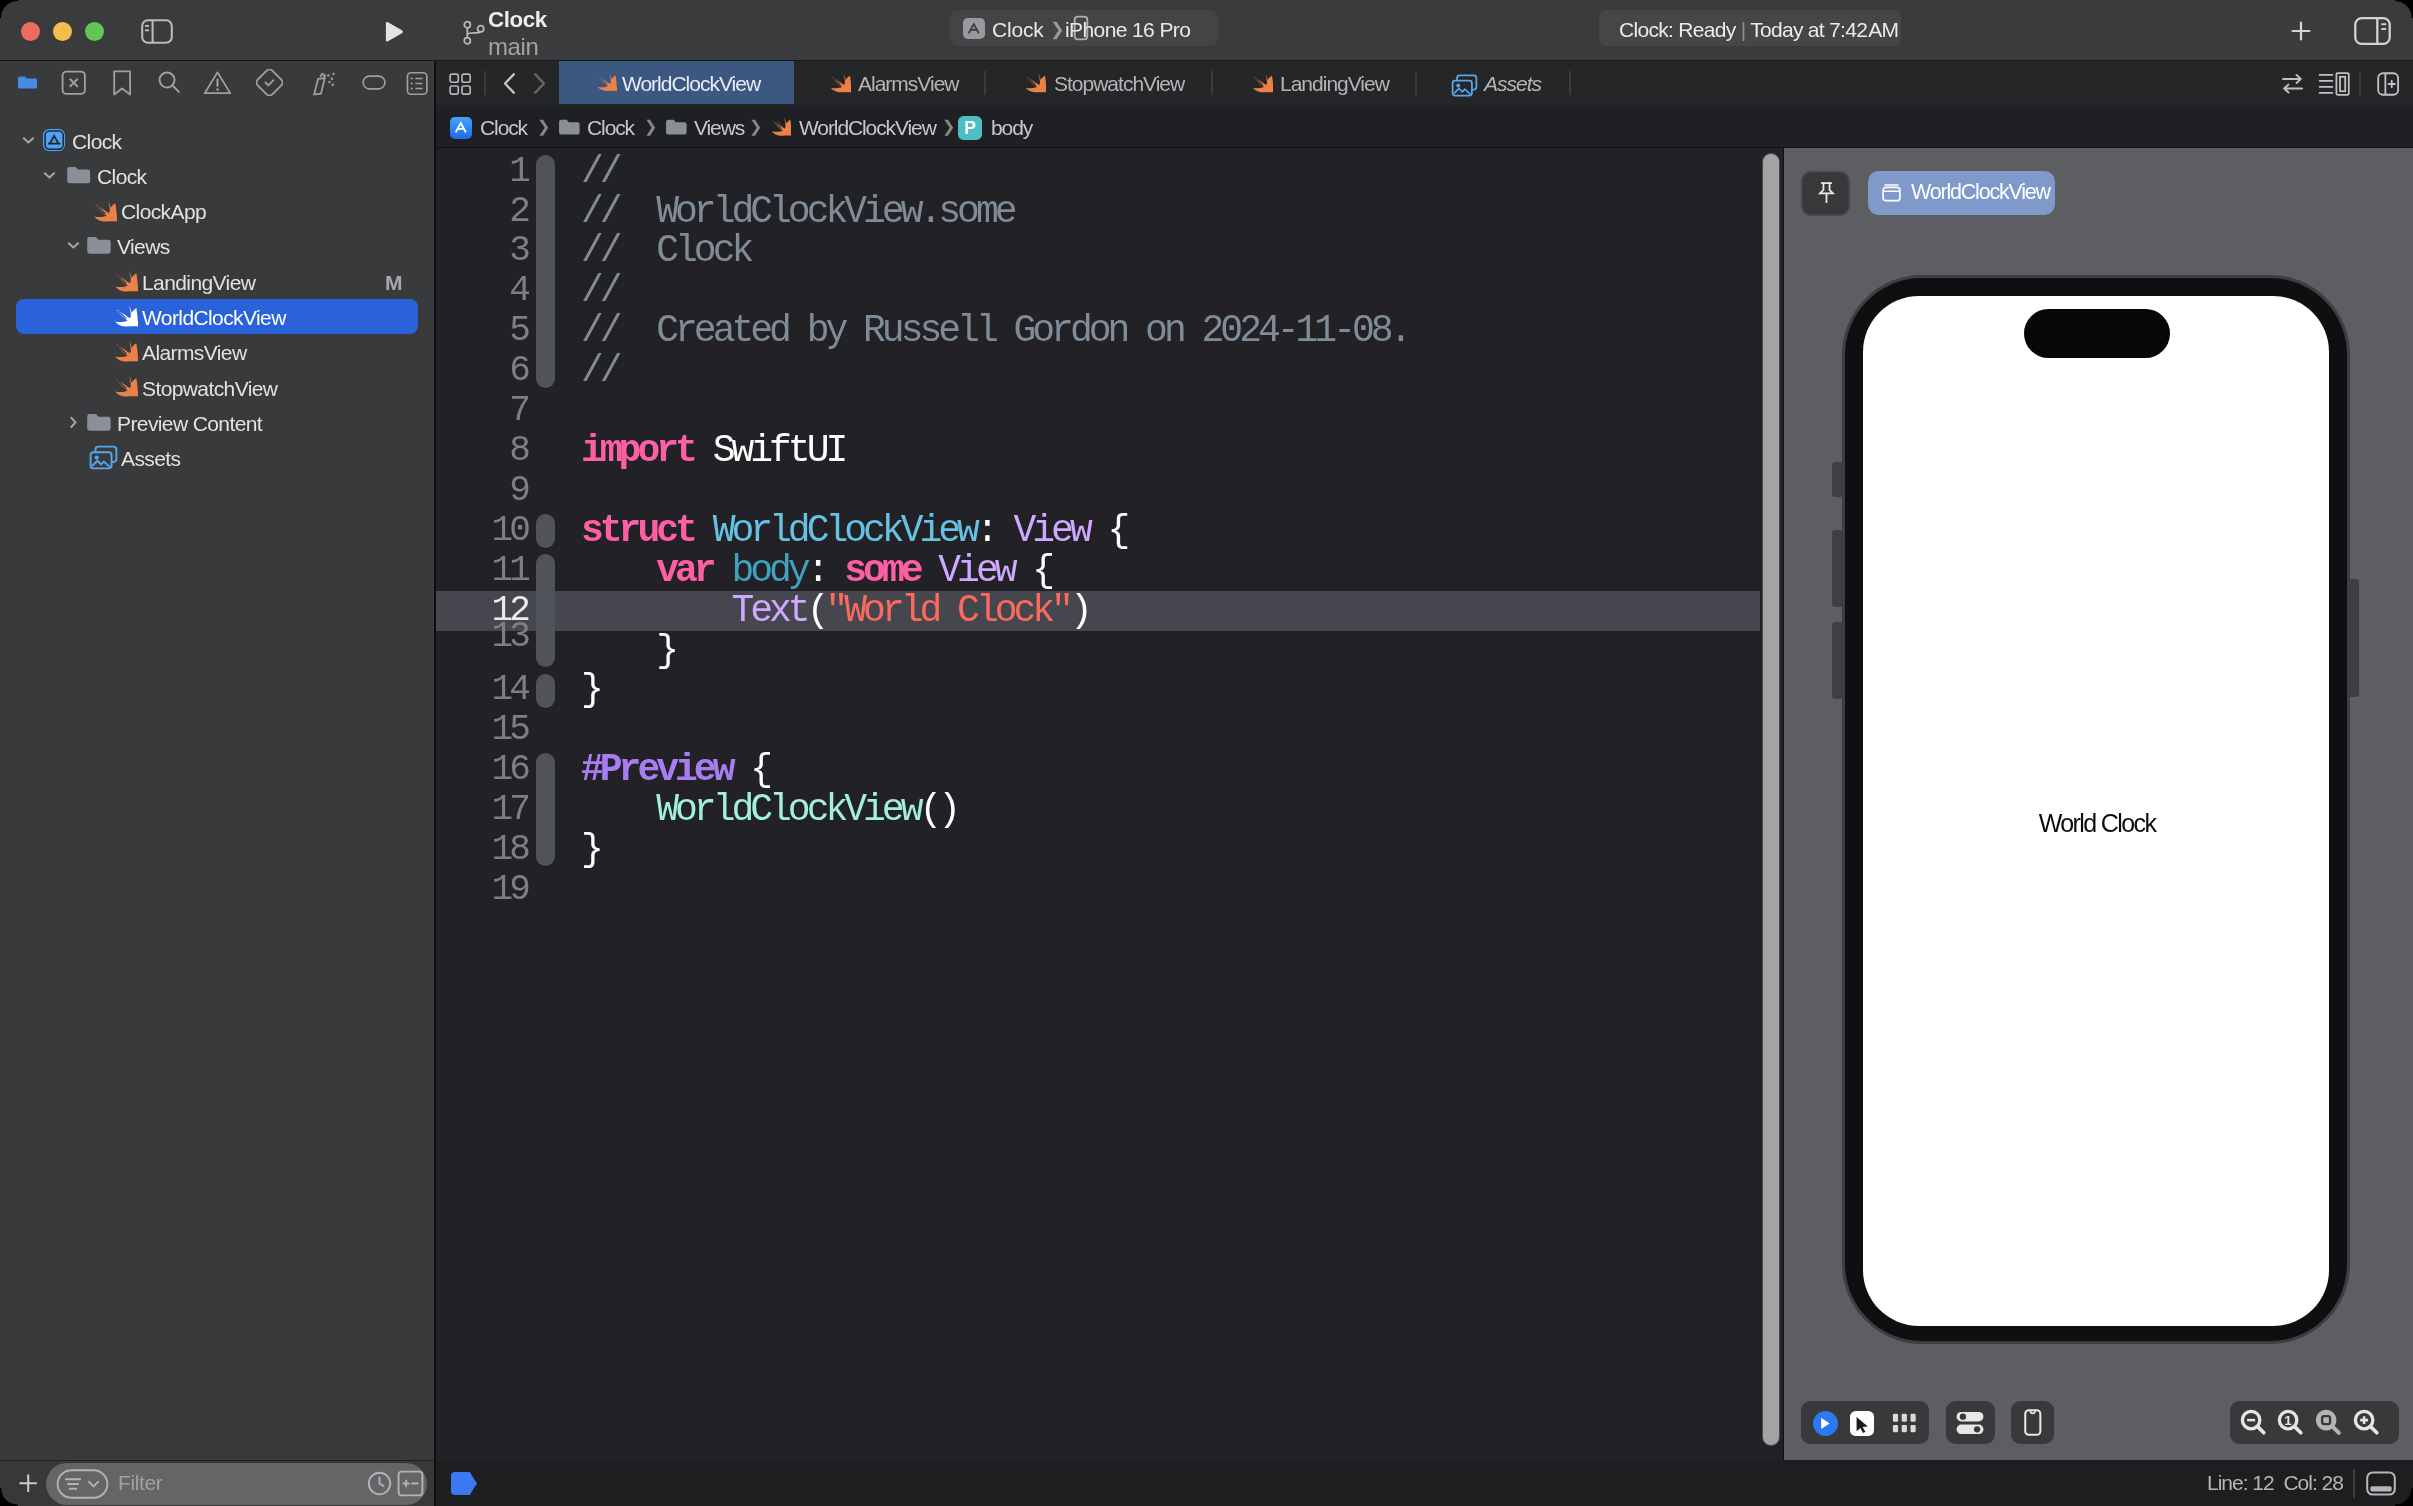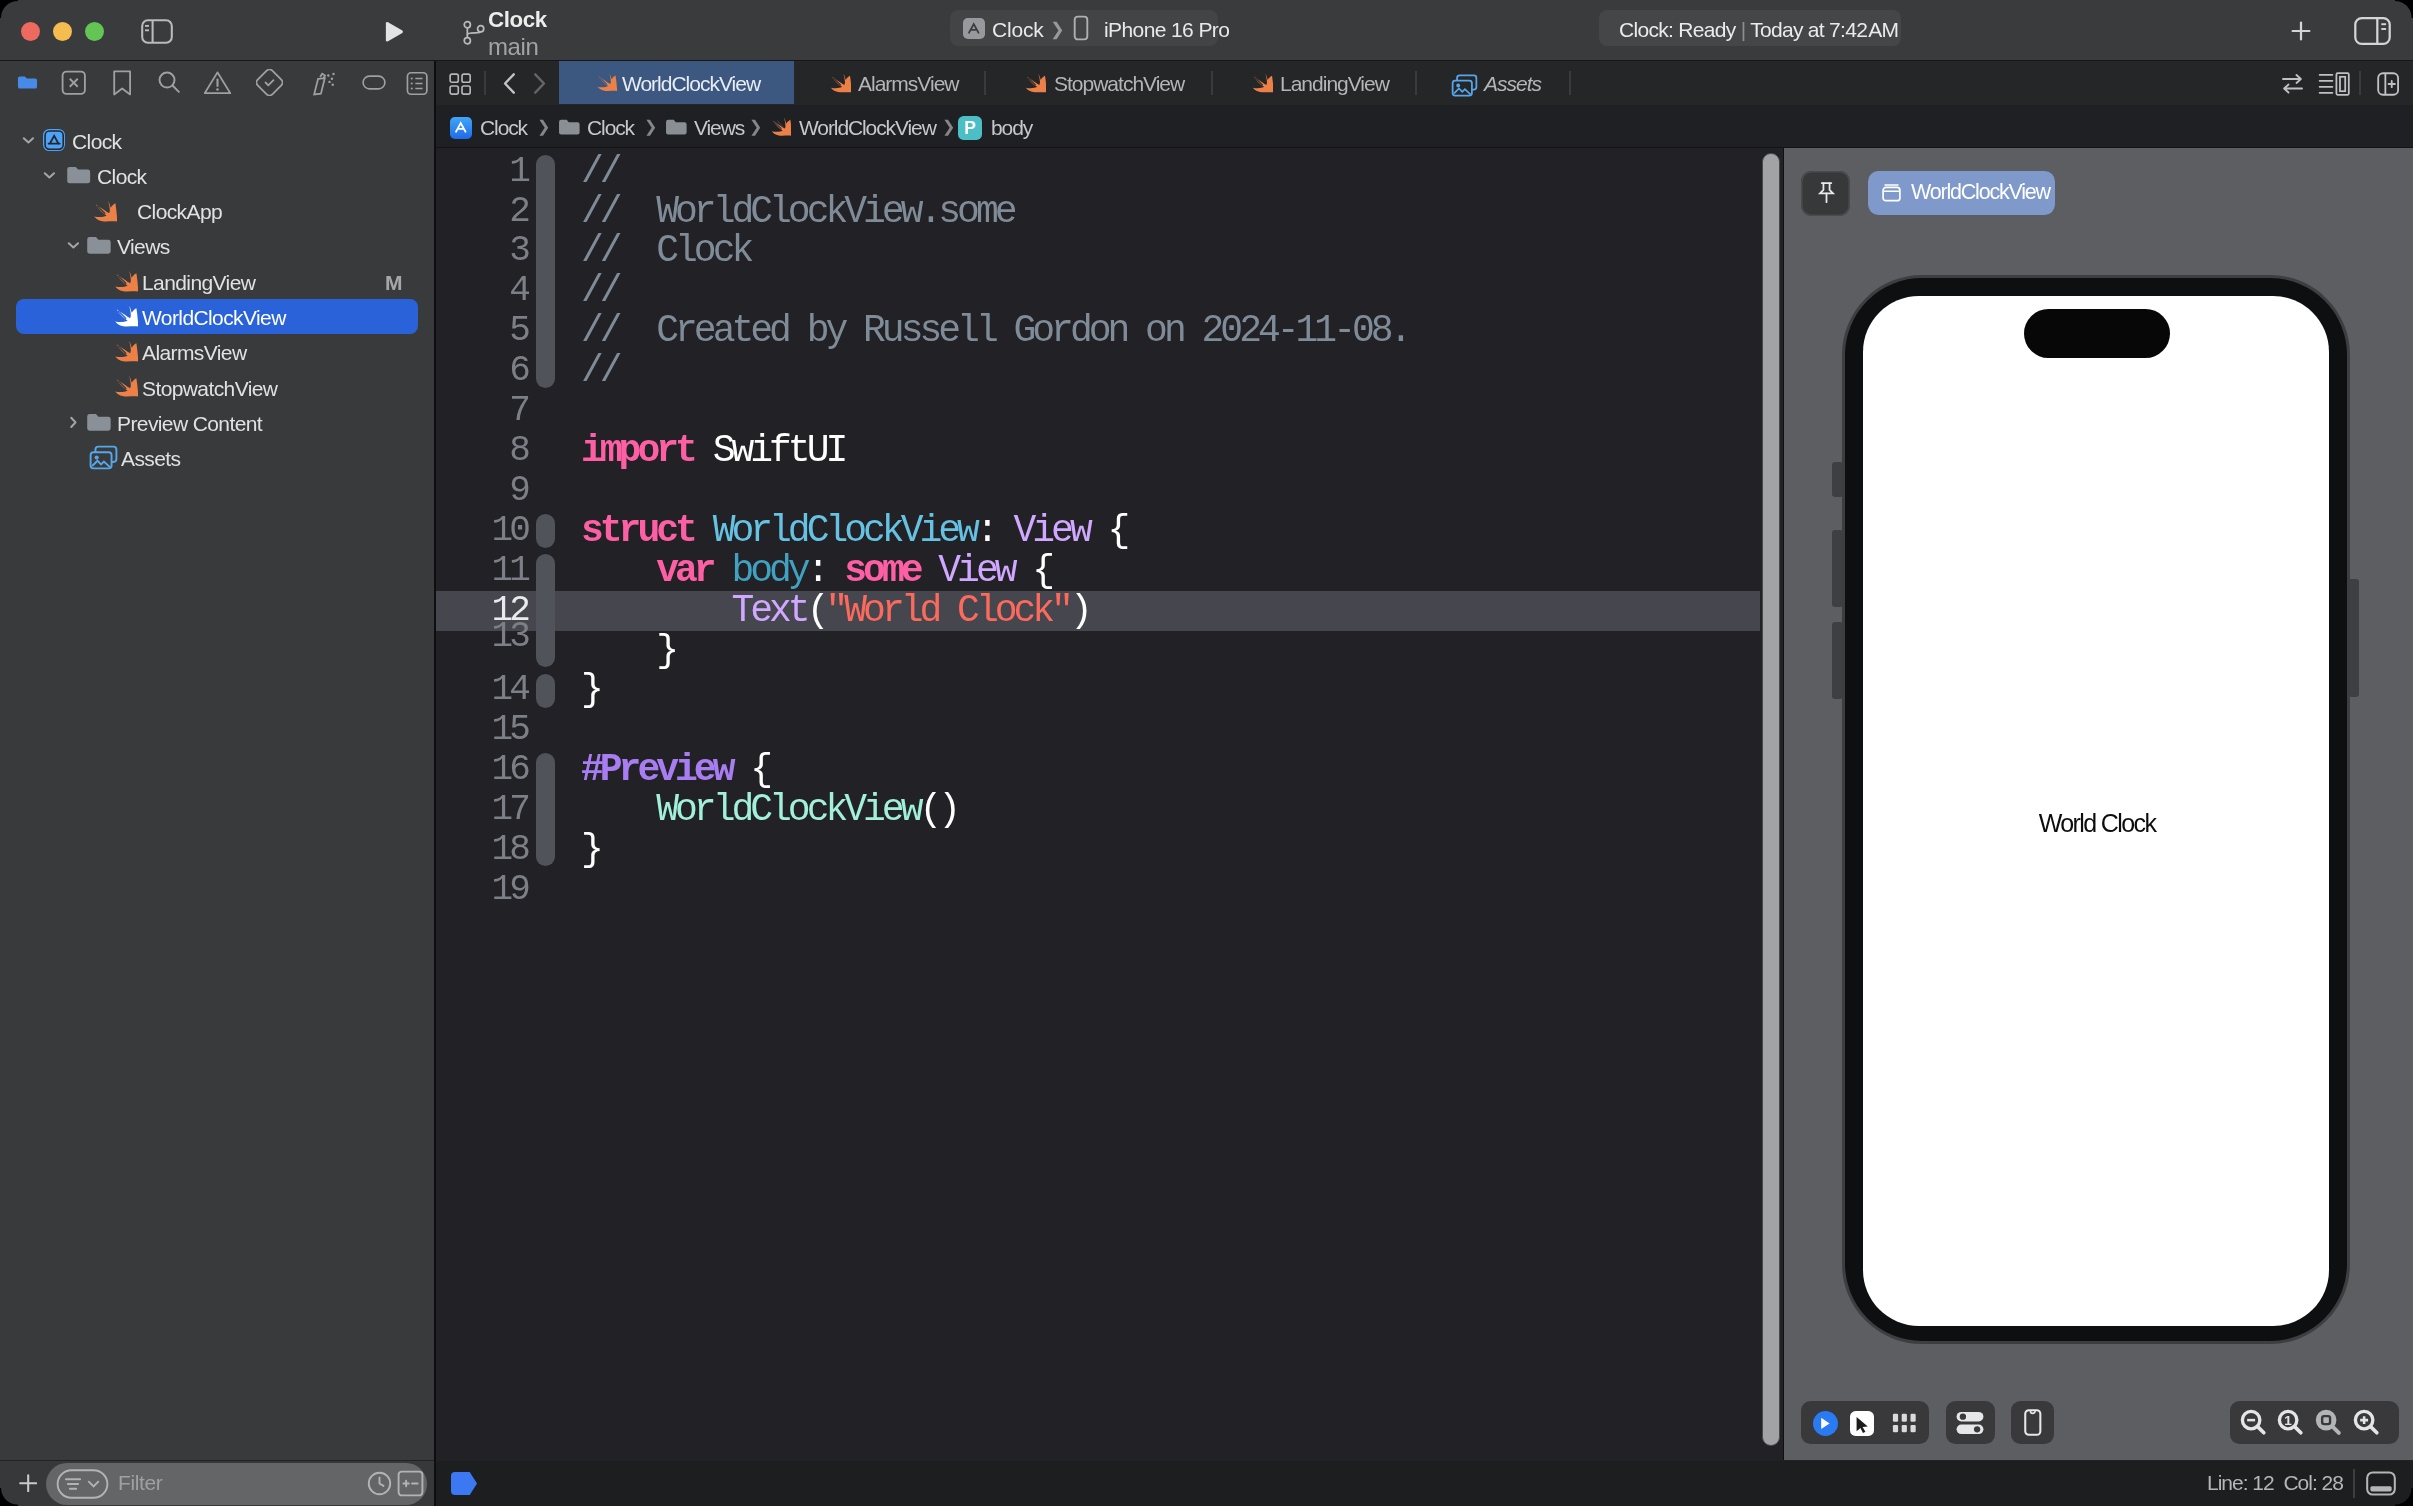--- a/index.html
+++ b/index.html
@@ -59,21 +59,21 @@
   <div class="abs" style="left:950px;top:10.4px;width:268px;height:36px;border-radius:8px;background:#434445"></div>
   <div class="abs" style="left:963px;top:17.6px;width:21.5px;height:21.5px;border-radius:4.8px;background:#97999c"></div>
   <svg class="abs" style="left:963px;top:17.6px" width="21.5" height="21.5" viewBox="0 0 27 27">
       <path d="M7.5 18.5 L13.5 7.5 L19.5 18.5 M9.8 15 H17.2" stroke="#3c3d3e" fill="none" stroke-width="2.2" stroke-linecap="round"></path>
     </svg>
   <div class="abs" style="left:992px;top:17.6px;font-size:21px;color:#e8e9eb;letter-spacing:-0.2px">Clock</div>
   <div class="abs" style="left:1050px;top:19px;font-size:17.6px;color:#98999c">❯</div>
   <svg class="abs" style="left:1073px;top:15px" width="16" height="26" viewBox="0 0 20 33">
       <rect x="2" y="2" width="16" height="29" rx="4" fill="none" stroke="#aeafb2" stroke-width="2.4"></rect>
     </svg>
-  <div class="abs" style="left:1104px;top:17.6px;font-size:21px;color:#e8e9eb;letter-spacing:-0.6px">iPhone 16 Pro</div>
+  <div class="abs" style="left:1065px;top:17.6px;font-size:21px;color:#e8e9eb;letter-spacing:-0.6px">iPhone 16 Pro</div>
 
   <div class="abs" style="left:1599px;top:10.4px;width:302px;height:36px;border-radius:8px;background:#454647"></div>
   <div class="abs" style="left:1619px;top:17.6px;font-size:21px;color:#eaebed;letter-spacing:-0.7px">Clock: <span class="b">Ready</span> <span style="color:#8d8e91">|</span> Today at 7:42 AM</div>
   <svg class="abs" style="left:2291px;top:21px" width="20" height="20" viewBox="0 0 25 25">
       <path d="M12.5 2 V23 M2 12.5 H23" stroke="#d4d5d7" stroke-width="2.8" stroke-linecap="round"></path>
     </svg>
   <svg class="abs" style="left:2354px;top:17px" width="37" height="28" viewBox="0 0 46 35">
       <rect x="1.5" y="1.5" width="43" height="32" rx="8" fill="none" stroke="#d4d5d7" stroke-width="2.8"></rect>
       <line x1="29" y1="1.5" x2="29" y2="33.5" stroke="#d4d5d7" stroke-width="2.8"></line>
       <line x1="34" y1="9" x2="40" y2="9" stroke="#d4d5d7" stroke-width="2.4"></line>
@@ -159,21 +159,21 @@
     </svg>
   <div class="abs" style="left:97px;top:158px;height:35px;line-height:37px;font-size:21px;letter-spacing:-0.6px;color:#e0e1e3">Clock</div>
 
   <svg class="abs" style="left:91px;top:199px" width="25.5" height="25.5" viewBox="0 0 28 28">
       <path fill="#ec8047" d="M18.7 2 C19.9 3.8 20.9 6.6 21.5 9.6 C22.8 7.6 24.7 5.8 26.8 4.7 C27.8 10.8 28.4 17.6 28.9 24.8 C23.4 24 17 25.4 12.3 24.4 C7.7 23.4 4.7 21 3.6 19.1 C7.9 20.2 13.3 20.2 17.2 18.1 C12.6 15.7 7.8 10.6 5 5.9 C10 9.3 15.9 13.5 19.8 15.7 C20.3 14.9 20.6 13.9 20.7 12.6 C20.5 8.8 19.8 5 18.7 2 Z"></path>
       <g stroke="#383a3b" stroke-width="1.5" stroke-linecap="round">
         <line x1="6.9" y1="7.8" x2="15.1" y2="15.7"></line>
         <line x1="10.7" y1="6.3" x2="17.9" y2="13.6"></line>
       </g>
     </svg>
-  <div class="abs" style="left:137px;top:193px;height:35px;line-height:37px;font-size:21px;letter-spacing:-0.6px;color:#e0e1e3">ClockApp</div>
+  <div class="abs" style="left:121px;top:193px;height:35px;line-height:37px;font-size:21px;letter-spacing:-0.6px;color:#e0e1e3">ClockApp</div>
 
   <svg class="abs chev" style="left:67px;top:239px" width="14.4" height="14.4" viewBox="0 0 18 18">
       <path d="M2.5 6 l6.5 6 6.5-6" stroke="#a4a5a8" stroke-width="2.9" fill="none" stroke-linecap="round" stroke-linejoin="round"></path>
     </svg>
   <svg class="abs" style="left:86px;top:235px" width="25.5" height="21.5" viewBox="0 0 32 27">
       <path d="M1.5 5.5 q0-3 3-3 h8 l3 3.4 h12.5 q3 0 3 3 v11.6 q0 3-3 3 h-23.5 q-3 0-3-3 z" fill="#8a9097"></path>
     </svg>
   <div class="abs" style="left:117px;top:228px;height:35px;line-height:37px;font-size:21px;letter-spacing:-0.6px;color:#e0e1e3">Views</div>
 
   <svg class="abs" style="left:112px;top:269px" width="25.5" height="25.5" viewBox="0 0 28 28">

